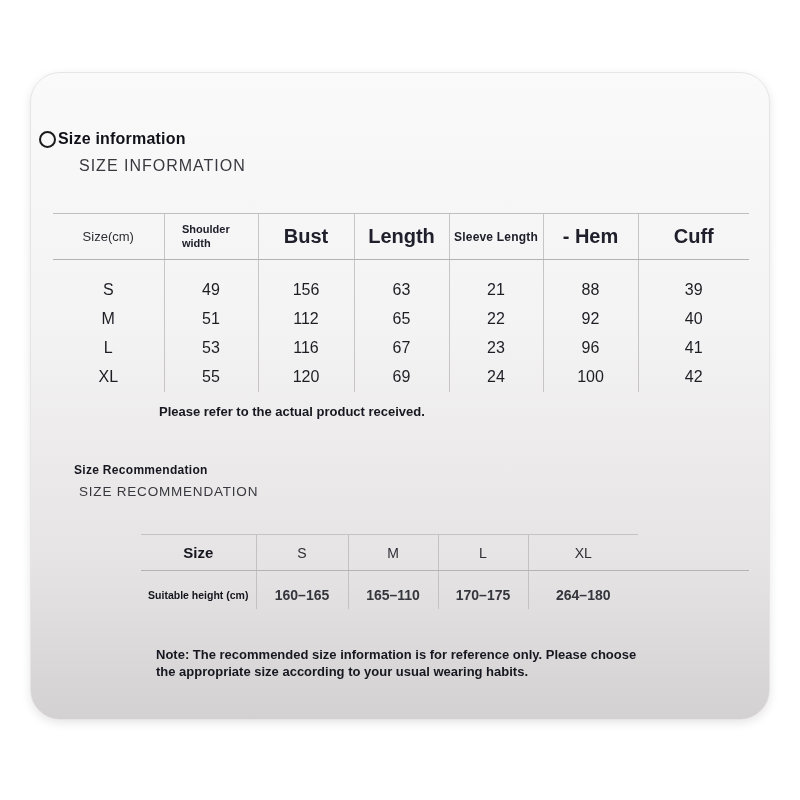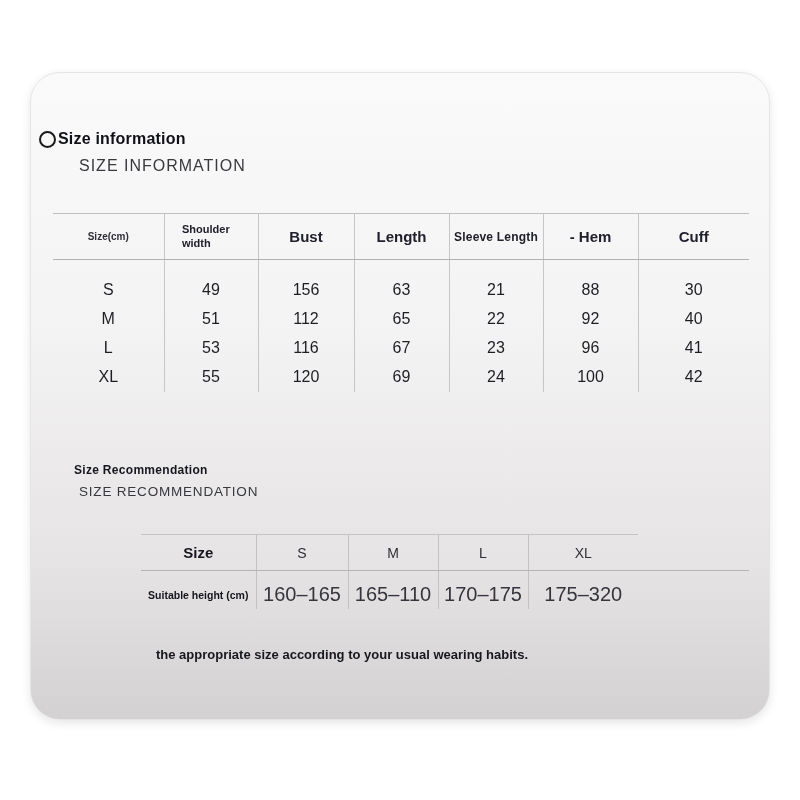--- a/index.html
+++ b/index.html
@@ -38,24 +38,24 @@
   .sec2-title { position: absolute; left: 43px; top: 390px; font-size: 12px; font-weight: 700; color: #16161f; letter-spacing: 0.3px; }
   .sec2-sub   { position: absolute; left: 48px; top: 411px; font-size: 13.5px; font-weight: 400; color: #38383f; letter-spacing: 0.8px; }
 
   
   table { border-collapse: collapse; table-layout: fixed; }
   .size-table { position: absolute; left: 22px; top: 140px; width: 696px; }
   .size-table th {
     height: 46px; text-align: center; vertical-align: middle;
     border-top: 1px solid #c0bebf;
     border-bottom: 1px solid #b3b1b2;
-    font-size: 15px; font-weight: 700; color: #20202c;
+    font-size: 20px; font-weight: 700; color: #20202c;
   }
   .size-table th + th, .size-table td + td { border-left: 1px solid #c7c5c6; }
-  .size-table th.light { font-weight: 700; font-size: 10px; color: #2e2e36; }
+  .size-table th.light { font-weight: 400; font-size: 13px; color: #2e2e36; }
   .size-table th.small { font-size: 11px; }
   .size-table th.small .wrap { display: inline-block; width: 58px; text-align: left; line-height: 1.25; }
   .size-table th.mid { font-size: 12px; letter-spacing: 0.2px; }
   .size-table td {
     height: 29px; text-align: center; vertical-align: middle;
     font-size: 16px; font-weight: 400; color: #1d1d24;
   }
   .size-table tbody tr.first td { padding-top: 16px; height: 45px; }
 
   
@@ -67,21 +67,21 @@
   
   .rec-table { position: absolute; left: 110px; top: 461px; width: 608px; }
   .rec-table th {
     height: 36px; text-align: center; vertical-align: middle;
     border-bottom: 1px solid #b5b3b4;
   }
   .rec-table th.edge { border-top: 1px solid #c5c3c4; }
   .rec-table th + th.div, .rec-table td + td.div { border-left: 1px solid #c3c1c2; }
   .rec-table th.rt-size { font-size: 15px; font-weight: 700; color: #16161f; }
   .rec-table th.rt-col { font-size: 14px; font-weight: 400; color: #2f2f36; }
-  .rec-table td { text-align: center; vertical-align: middle; font-size: 20px; font-weight: 400; color: #35353c; }
+  .rec-table td { text-align: center; vertical-align: middle; font-size: 14px; font-weight: 700; color: #35353c; }
   .rec-table tbody tr.r1 td { height: 38px; padding-top: 10px; margin-left: 40px; }
   .rec-table tbody tr.r2 td { height: 37px; }
   .rec-table td.rt-label1 { font-size: 10.5px; font-weight: 700; color: #14141d; }
   .rec-table td.rt-label2 { font-size: 13px; font-weight: 700; color: #14141d; line-height: 1.25; }
   .rec-table td.rt-label2 .wrap { display: inline-block; width: 92px; }
 </style>
 </head>
 <body>
 
 <div class="card">
@@ -114,21 +114,21 @@
       </tr>
     </thead>
     <tbody>
       <tr class="first">
         <td>S</td>
         <td>49</td>
         <td>156</td>
         <td>63</td>
         <td>21</td>
         <td>88</td>
-        <td>30</td>
+        <td>39</td>
       </tr>
       <tr>
         <td>M</td>
         <td>51</td>
         <td>112</td>
         <td>65</td>
         <td>22</td>
         <td>92</td>
         <td>40</td>
       </tr>
@@ -147,20 +147,21 @@
         <td>120</td>
         <td>69</td>
         <td>24</td>
         <td>100</td>
         <td>42</td>
       </tr>
     </tbody>
   </table>
 
   <div class="note note-1">
+    <span>Please refer to the actual product received.</span>
   </div>
 
   <div class="sec2-title">Size Recommendation</div>
   <div class="sec2-sub">SIZE RECOMMENDATION</div>
 
   <table class="rec-table">
     <colgroup>
       <col style="width:115px">
         <col style="width:92px">
         <col style="width:90px">
@@ -177,23 +178,24 @@
         <th class="edge div rt-col">XL</th>
         <th></th>
       </tr>
     </thead>
     <tbody>
       <tr class="r1">
         <td class="rt-label1">Suitable height (cm)</td>
         <td class="div">160–165</td>
         <td class="div">165–110</td>
         <td class="div">170–175</td>
-        <td class="div">175–320</td>
+        <td class="div">264–180</td>
         <td></td>
       </tr>
     </tbody>
   </table>
 
   <div class="note note-2">
+    <span>Note: The recommended size information is for reference only. Please choose</span>
     <span>the appropriate size according to your usual wearing habits.</span>
   </div>
 
 </div>
 
 </body></html>

